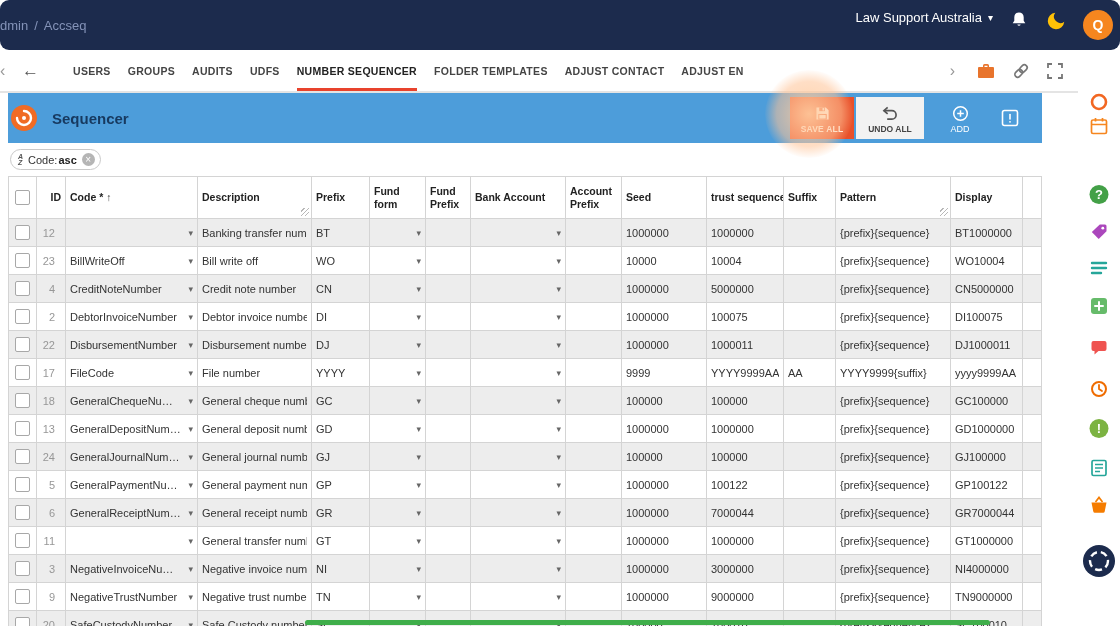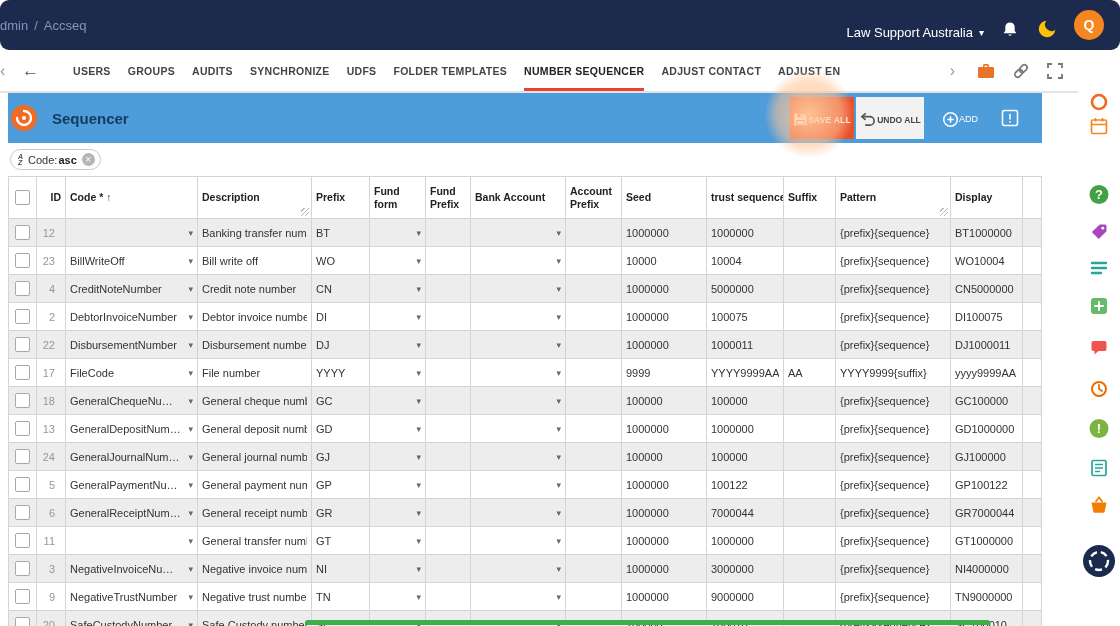--- a/index.html
+++ b/index.html
@@ -3,21 +3,21 @@
 <meta charset="utf-8">
 <style>
   * { box-sizing: border-box; margin: 0; padding: 0; }
   html,body { width:1120px; height:626px; background:#fff; font-family:"Liberation Sans", sans-serif; }
   .screen { position:relative; width:1120px; height:626px; overflow:hidden; background:#fff; }
 
   
   .topbar { position:absolute; left:0; top:0; width:1120px; height:50px;
     background:var(--c-navbar,#1c2b4d); display:flex; align-items:center;border-radius:9px; }
   .breadcrumb { color:#8493b8; font-size:13px; display:flex; gap:6px; align-items:center; margin-left:0; }
-  .topbar-right { margin-left:auto; display:flex; align-items:flex-end; gap:16px; padding-right:16px; }
+  .topbar-right { margin-left:auto; display:flex; align-items:flex-start; gap:16px; padding-right:7px; }
   .org { color:#fff; font-size:13px; display:flex; align-items:center; gap:6px; cursor:pointer; }
   .org .caret { font-size:10px; }
   .avatar { width:30px; height:30px; border-radius:50%; background:var(--c-orange,#f6861f);
     color:#fff; font-weight:bold; font-size:14px; display:flex; align-items:center; justify-content:center; }
 
   
   .tabbar { position:absolute; left:0; top:50px; width:1078px; height:43px; background:#fff;
     border-bottom:2px solid #e4e4e4; display:flex; align-items:center; }
   .tab-chevron { color:#999; font-size:16px; width:10px; overflow:hidden; flex:none; }
   .back-arrow { color:#555; font-size:17px; margin-left:12px; flex:none; cursor:pointer; }
@@ -30,21 +30,21 @@
   .tab-right { display:flex; align-items:center; gap:15px; margin-right:14px; flex:none; }
   .tab-right .tab-chevron { width:auto; margin-right:6px; }
 
   
   .content { position:absolute; left:8px; top:93px; width:1034px; }
 
   .blue-header { position:relative; height:50px; background:var(--c-blue,#4d9dda);
     display:flex; align-items:center; padding-left:2px; }
   .hdr-title { font-size:15px; font-weight:bold; color:#17395f; margin-left:14px; }
   .hdr-buttons { margin-left:auto; display:flex; align-items:center; padding-right:22px; }
-  .btn-col { display:flex; flex-direction:row; align-items:center; justify-content:center;
+  .btn-col { display:flex; flex-direction:column; align-items:center; justify-content:center;
     height:42px; border:none; cursor:pointer; font-family:inherit; }
   .btn-save { width:64px; background:var(--c-save,#e8502a); color:#fff; }
   .btn-save span { font-size:8.5px; font-weight:bold; margin-top:3px; letter-spacing:.2px; }
   .btn-undo { width:68px; background:#f2f2f2; color:#444; margin-left:2px; }
   .btn-undo span { font-size:8.5px; font-weight:bold; margin-top:3px; }
   .btn-add { width:44px; background:transparent; color:#fff; margin-left:14px; }
   .btn-add span { font-size:9px; font-weight:normal; margin-top:2px; }
   .feedback-btn { margin-left:18px; background:transparent; border:none; cursor:pointer; display:flex; }
   .click-halo { position:absolute; left:757px; top:-23px; width:88px; height:88px; border-radius:50%;
     background:radial-gradient(circle, rgba(255,205,160,.9) 0%, rgba(255,195,150,.55) 52%, rgba(255,195,150,0) 72%);
@@ -129,24 +129,23 @@
     </div>
   </header>
 
   <nav class="tabbar">
     <span class="tab-chevron">‹</span>
     <span class="back-arrow">←</span>
     <div class="tab-list" id="tab-list">
         <div class="tab">USERS</div>
         <div class="tab">GROUPS</div>
         <div class="tab">AUDITS</div>
-        <div class="tab">SYNCHRONIZE</div>
         <div class="tab">UDFS</div>
+        <div class="tab active">NUMBER SEQUENCER</div>
         <div class="tab">FOLDER TEMPLATES</div>
-        <div class="tab active">NUMBER SEQUENCER</div>
         <div class="tab">ADJUST CONTACT</div>
         <div class="tab">ADJUST EN</div>
       </div>
     <div class="tab-right">
       <span class="tab-chevron">›</span>
       <span class="rail-ic" style="position:static;transform:none">
         <svg width="20" height="18" viewBox="0 0 20 18">
             <path d="M7 5V3.5A1.5 1.5 0 0 1 8.5 2h3A1.5 1.5 0 0 1 13 3.5V5h4a1 1 0 0 1 1 1v9a1 1 0 0 1-1 1H3a1 1 0 0 1-1-1V6a1 1 0 0 1 1-1h4zm1.5 0h3V3.8h-3V5z" fill="#e8742c"></path>
           </svg>
       </span>

